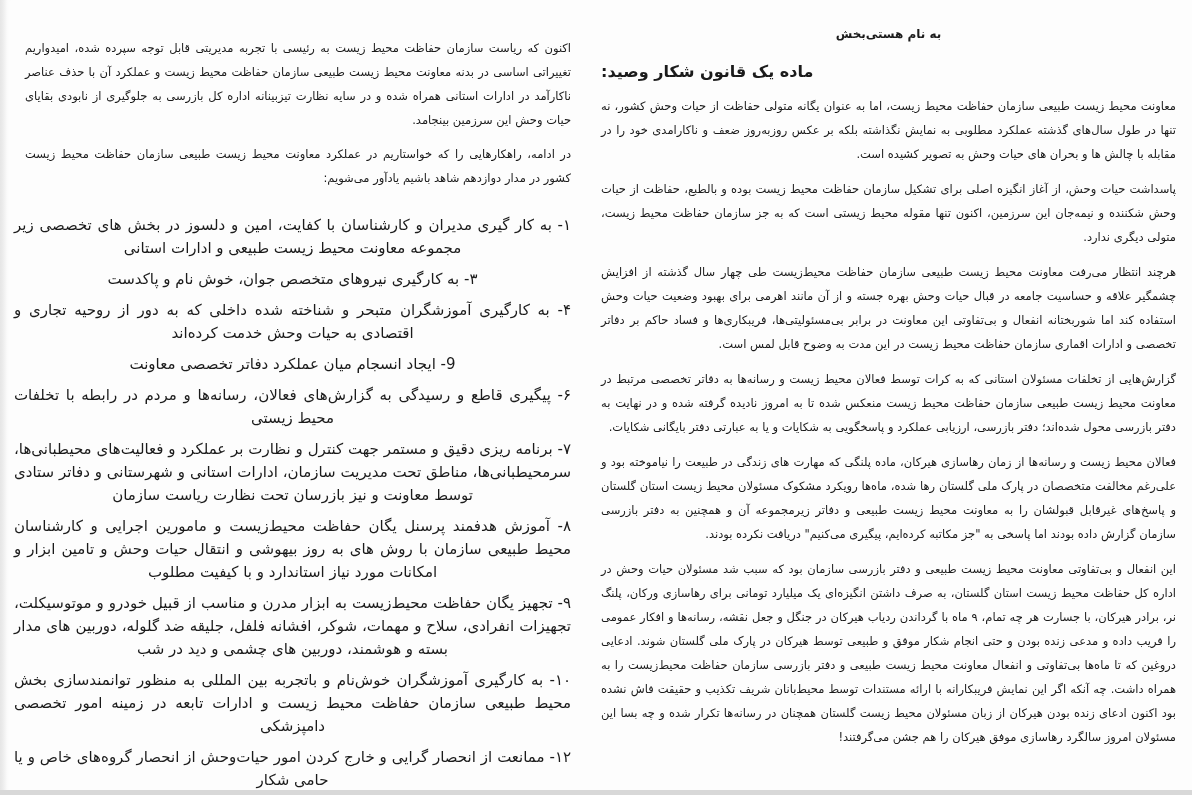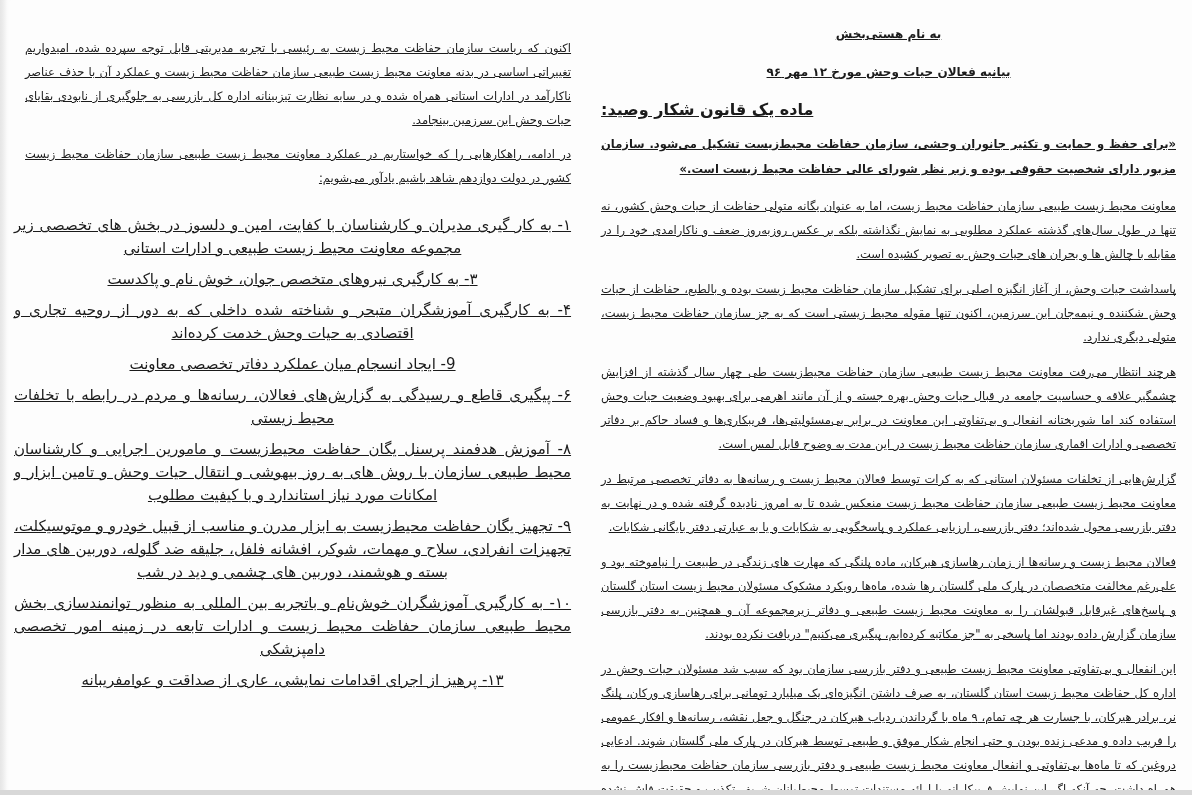--- a/index.html
+++ b/index.html
@@ -6,21 +6,20 @@
   .page {
     position: relative;
     width: 1192px;
     height: 795px;
     background: #fdfdfd;
     overflow: hidden;
     direction: rtl;
     font-family: "DejaVu Sans", sans-serif;
     color: #1b1b1b;
     box-shadow: inset 10px 0 10px -8px rgba(0,0,0,0.07);
-    text-decoration: underline;
   }
   .columns {
     display: flex;
     gap: 30px;
     padding: 22px 16px 0 14px;
     height: 100%;
     box-sizing: border-box;
   }
   .col { box-sizing: border-box; }
   .col-right { width: 578px; }
@@ -81,46 +80,46 @@
 </head>
 <body>
 
 <div class="page">
   <div class="edge-left"></div>
 
   <div class="columns">
 
     <div class="col col-right">
       <p class="heading-center">به نام هستی‌بخش</p>
-      <p class="heading-center">بیانیه فعالان حیات وحش مورخ ۱۲ مهر ۹۶</p>
 
       <p class="law-heading">ماده یک قانون شکار وصید:</p>
-      <p class="law-quote">«برای حفظ و حمایت و تکثیر جانوران وحشی، سازمان حفاظت محیط‌زیست تشکیل می‌شود. سازمان مزبور دارای شخصیت حقوقی بوده و زیر نظر شورای عالی حفاظت محیط زیست است.»</p>
 
       <p class="para">معاونت محیط زیست طبیعی سازمان حفاظت محیط زیست، اما به عنوان یگانه متولی حفاظت از حیات وحش کشور، نه تنها در طول سال‌های گذشته عملکرد مطلوبی به نمایش نگذاشته بلکه بر عکس روزبه‌روز ضعف و ناکارامدی خود را در مقابله با چالش ها و بحران های حیات وحش به تصویر کشیده است.</p>
       <p class="para">پاسداشت حیات وحش، از آغاز انگیزه اصلی برای تشکیل سازمان حفاظت محیط زیست بوده و بالطبع، حفاظت از حیات وحش شکننده و نیمه‌جان این سرزمین، اکنون تنها مقوله محیط زیستی است که به جز سازمان حفاظت محیط زیست، متولی دیگری ندارد.</p>
       <p class="para">هرچند انتظار می‌رفت معاونت محیط زیست طبیعی سازمان حفاظت محیط‌زیست طی چهار سال گذشته از افزایش چشمگیر علاقه و حساسیت جامعه در قبال حیات وحش بهره جسته و از آن مانند اهرمی برای بهبود وضعیت حیات وحش استفاده کند اما شوربختانه انفعال و بی‌تفاوتی این معاونت در برابر بی‌مسئولیتی‌ها، فریبکاری‌ها و فساد حاکم بر دفاتر تخصصی و ادارات اقماری سازمان حفاظت محیط زیست در این مدت به وضوح قابل لمس است.</p>
       <p class="para">گزارش‌هایی از تخلفات مسئولان استانی که به کرات توسط فعالان محیط زیست و رسانه‌ها به دفاتر تخصصی مرتبط در معاونت محیط زیست طبیعی سازمان حفاظت محیط زیست منعکس شده تا به امروز نادیده گرفته شده و در نهایت به دفتر بازرسی محول شده‌اند؛ دفتر بازرسی، ارزیابی عملکرد و پاسخگویی به شکایات و یا به عبارتی دفتر بایگانی شکایات.</p>
       <p class="para">فعالان محیط زیست و رسانه‌ها از زمان رهاسازی هیرکان، ماده پلنگی که مهارت های زندگی در طبیعت را نیاموخته بود و علی‌رغم مخالفت متخصصان در پارک ملی گلستان رها شده، ماه‌ها رویکرد مشکوک مسئولان محیط زیست استان گلستان و پاسخ‌های غیرقابل قبولشان را به معاونت محیط زیست طبیعی و دفاتر زیرمجموعه آن و همچنین به دفتر بازرسی سازمان گزارش داده بودند اما پاسخی به "جز مکاتبه کرده‌ایم، پیگیری می‌کنیم" دریافت نکرده بودند.</p>
       <p class="para">این انفعال و بی‌تفاوتی معاونت محیط زیست طبیعی و دفتر بازرسی سازمان بود که سبب شد مسئولان حیات وحش در اداره کل حفاظت محیط زیست استان گلستان، به صرف داشتن انگیزه‌ای یک میلیارد تومانی برای رهاسازی ورکان، پلنگ نر، برادر هیرکان، با جسارت هر چه تمام، ۹ ماه با گرداندن ردیاب هیرکان در جنگل و جعل نقشه، رسانه‌ها و افکار عمومی را فریب داده و مدعی زنده بودن و حتی انجام شکار موفق و طبیعی توسط هیرکان در پارک ملی گلستان شوند. ادعایی دروغین که تا ماه‌ها بی‌تفاوتی و انفعال معاونت محیط زیست طبیعی و دفتر بازرسی سازمان حفاظت محیط‌زیست را به همراه داشت. چه آنکه اگر این نمایش فریبکارانه با ارائه مستندات توسط محیط‌بانان شریف تکذیب و حقیقت فاش نشده بود اکنون ادعای زنده بودن هیرکان از زبان مسئولان محیط زیست گلستان همچنان در رسانه‌ها تکرار شده و چه بسا این مسئولان امروز سالگرد رهاسازی موفق هیرکان را هم جشن می‌گرفتند!</p>
     </div>
 
     <div class="col col-left">
       <p class="para para-intro">اکنون که ریاست سازمان حفاظت محیط زیست به رئیسی با تجربه مدیریتی قابل توجه سپرده شده، امیدواریم تغییراتی اساسی در بدنه معاونت محیط زیست طبیعی سازمان حفاظت محیط زیست و عملکرد آن با حذف عناصر ناکارآمد در ادارات استانی همراه شده و در سایه نظارت تیزبینانه اداره کل بازرسی به جلوگیری از نابودی بقایای حیات وحش این سرزمین بینجامد.</p>
-      <p class="para para-intro">در ادامه، راهکارهایی را که خواستاریم در عملکرد معاونت محیط زیست طبیعی سازمان حفاظت محیط زیست کشور در دولت دوازدهم شاهد باشیم یادآور می‌شویم:</p>
+      <p class="para para-intro">در ادامه، راهکارهایی را که خواستاریم در عملکرد معاونت محیط زیست طبیعی سازمان حفاظت محیط زیست کشور در مدار دوازدهم شاهد باشیم یادآور می‌شویم:</p>
 
       <div class="demands">
         <p class="demand">۱- به کار گیری مدیران و کارشناسان با کفایت، امین و دلسوز در بخش های تخصصی زیر مجموعه معاونت محیط زیست طبیعی و ادارات استانی</p>
         <p class="demand">۳- به کارگیری نیروهای متخصص جوان، خوش نام و پاکدست</p>
         <p class="demand">۴- به کارگیری آموزشگران متبحر و شناخته شده داخلی که به دور از روحیه تجاری و اقتصادی به حیات وحش خدمت کرده‌اند</p>
         <p class="demand">9- ایجاد انسجام میان عملکرد دفاتر تخصصی معاونت</p>
         <p class="demand">۶- پیگیری قاطع و رسیدگی به گزارش‌های فعالان، رسانه‌ها و مردم در رابطه با تخلفات محیط زیستی</p>
+        <p class="demand">۷- برنامه ریزی دقیق و مستمر جهت کنترل و نظارت بر عملکرد و فعالیت‌های محیطبانی‌ها، سرمحیطبانی‌ها، مناطق تحت مدیریت سازمان، ادارات استانی و شهرستانی و دفاتر ستادی توسط معاونت و نیز بازرسان تحت نظارت ریاست سازمان</p>
         <p class="demand">۸- آموزش هدفمند پرسنل یگان حفاظت محیط‌زیست و مامورین اجرایی و کارشناسان محیط طبیعی سازمان با روش های به روز بیهوشی و انتقال حیات وحش و تامین ابزار و امکانات مورد نیاز استاندارد و با کیفیت مطلوب</p>
         <p class="demand">۹- تجهیز یگان حفاظت محیط‌زیست به ابزار مدرن و مناسب از قبیل خودرو و موتوسیکلت، تجهیزات انفرادی، سلاح و مهمات، شوکر، افشانه فلفل، جلیقه ضد گلوله، دوربین های مدار بسته و هوشمند، دوربین های چشمی و دید در شب</p>
         <p class="demand">۱۰- به کارگیری آموزشگران خوش‌نام و باتجربه بین المللی به منظور توانمندسازی بخش محیط طبیعی سازمان حفاظت محیط زیست و ادارات تابعه در زمینه امور تخصصی دامپزشکی</p>
+        <p class="demand">۱۲- ممانعت از انحصار گرایی و خارج کردن امور حیات‌وحش از انحصار گروه‌های خاص و یا حامی شکار</p>
         <p class="demand">۱۳- پرهیز از اجرای اقدامات نمایشی، عاری از صداقت و عوامفریبانه</p>
       </div>
 
     </div>
 
   </div>
 
   <div class="edge-bottom"></div>
 </div>
 

